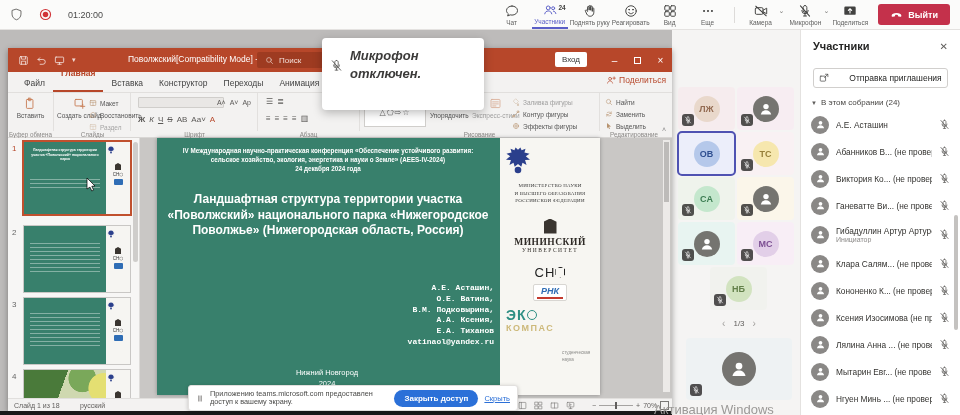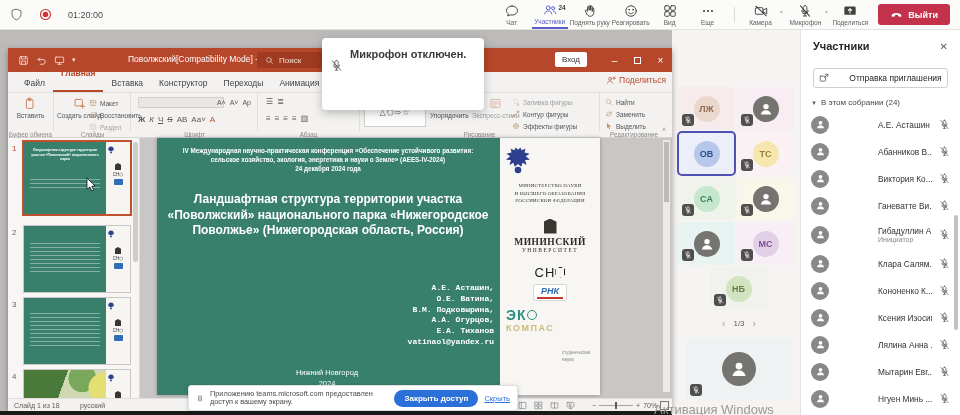--- a/index.html
+++ b/index.html
@@ -123,21 +123,21 @@
   .zoomctl { position:absolute; left:584px; top:2px; display:flex; align-items:center; gap:3px; }
   .zline { width:34px; height:1px; background:#a5a3a1; position:relative; }
   .zline .zth { position:absolute; left:16px; top:-3px; width:2px; height:7px; background:#605e5c; }
   .zpct { font-size:7px; }
   .zfit { width:9px; height:9px; border:1px solid #7a7876; }
 
   
   .mic-tip { position:absolute; left:322px; top:8px; width:162px; height:72px; background:#fff; border-radius:4px; box-shadow:0 3px 10px rgba(0,0,0,.25); z-index:40; display:flex; padding:9px 8px 0 8px; gap:7px; }
   .mic-tip .mi { width:13px; height:13px; color:#5f5e5c; flex:none; margin-top:12px; }
   .mic-tip .tt { font-size:7.5px; color:#3b3a39; line-height:1.4; }
-  .mic-tip .tt b { display:block; font-size:11px; }
+  .mic-tip .tt b { display:block; font-size:13px;font-style:italic; }
 
   
   .banner { position:absolute; left:188px; top:355px; width:330px; height:26px; background:#fff; border:1px solid #e2e0de; border-radius:3px; box-shadow:0 1px 4px rgba(0,0,0,.2); z-index:20; display:flex; align-items:center; gap:6px; padding:0 7px; }
   .banner .pz { width:8px; height:9px; color:#8a8886; flex:none; }
   .banner .btxt { font-size:7.3px; color:#4a4a48; line-height:1.15; }
   .stop-btn { flex:none; background:#2b70d8; color:#fff; font-size:8px; font-weight:bold; border-radius:10px; padding:4px 10px; white-space:nowrap; cursor:pointer; }
   .hide-link { flex:none; font-size:7.5px; color:#2b70d8; text-decoration:underline; cursor:pointer; }
 
   
   .tile { position:absolute; width:57px; height:43px; border-radius:4px; display:flex; align-items:center; justify-content:center; }
@@ -169,21 +169,21 @@
   .panel-head .pt { font-size:11px; font-weight:bold; color:#242423; }
   .panel-head .px { font-size:10px; color:#605e5c; cursor:pointer; }
   .invite-btn { margin:10px 12px 0; height:20px; border:1px solid #d1cfcd; border-radius:3px; display:flex; align-items:center; justify-content:center; gap:20px; font-size:8.5px; color:#242423; cursor:pointer; }
   .invite-btn i { width:10px; height:10px; color:#424240; }
   .sect { display:flex; align-items:center; gap:4px; padding:10px 0 4px 10px; font-size:8px; color:#484644; }
   .sect .tri { font-size:6px; color:#605e5c; }
   .plist { position:relative; }
   .p-row { display:flex; align-items:center; gap:7px; padding:0 10px; height:27px; cursor:pointer; }
   .p-avatar { flex:none; width:18px; height:18px; border-radius:50%; background:#8a8886; display:flex; align-items:center; justify-content:center; }
   .p-avatar i { width:11px; height:11px; color:#fff; }
-  .p-name { flex:1; font-size:8.3px; color:#33322f; white-space:nowrap; overflow:hidden;margin-left:42px; }
+  .p-name { flex:1; font-size:8.3px; color:#33322f; white-space:nowrap; overflow:hidden; }
   .p-name .sub { display:block; font-size:7px; color:#8a8886; }
   .p-mic { flex:none; width:11px; height:11px; color:#605e5c; }
   .pscroll { position:absolute; right:2px; top:185px; width:4px; height:115px; background:#c4c2c0; border-radius:2px; }
 </style>
 </head>
 <body>
 
 <div class="screen">
 
   <div class="topbar">
@@ -585,21 +585,21 @@
             <div class="conf">
               <div>IV Международная научно-практическая конференция «Обеспечение устойчивого развития:</div>
               <div>сельское хозяйство, экология, энергетика и науки о Земле» (AEES-IV-2024)</div>
               <div>24 декабря 2024 года</div>
             </div>
             <div class="stitle">Ландшафтная структура территории участка «Поволжский» национального парка «Нижегородское Поволжье» (Нижегородская область, Россия)</div>
             <div class="sauthors">
               <div>А.Е. Асташин,</div>
               <div>О.Е. Ватина,</div>
               <div>В.М. Подковырина,</div>
-              <div>А.А. Огурцов,</div>
+              <div>А.А. Ксения,</div>
               <div>Е.А. Тиханов</div>
               <div>vatinaol@yandex.ru</div>
             </div>
             <div class="scity">
               <div>Нижний Новгород</div>
               <div>2024</div>
             </div>
             <div class="sstrip">
               <i class="eagle" data-icon="eagle" style="display: inline-block;"><svg viewBox="0 0 24 20" fill="#2b3f8c">
                     <path d="M12 2.5l1.6-1.5.8 1.8 2.6-.9-.7 2.4 3.4.8-2.5 1.7 2.8 2.4-3.3.2 1 3.3-2.7-1.5-.8 2.6L12 12l-2.2 1.8-.8-2.6-2.7 1.5 1-3.3-3.3-.2 2.8-2.4-2.5-1.7 3.4-.8-.7-2.4 2.6.9.8-1.8z"></path>

